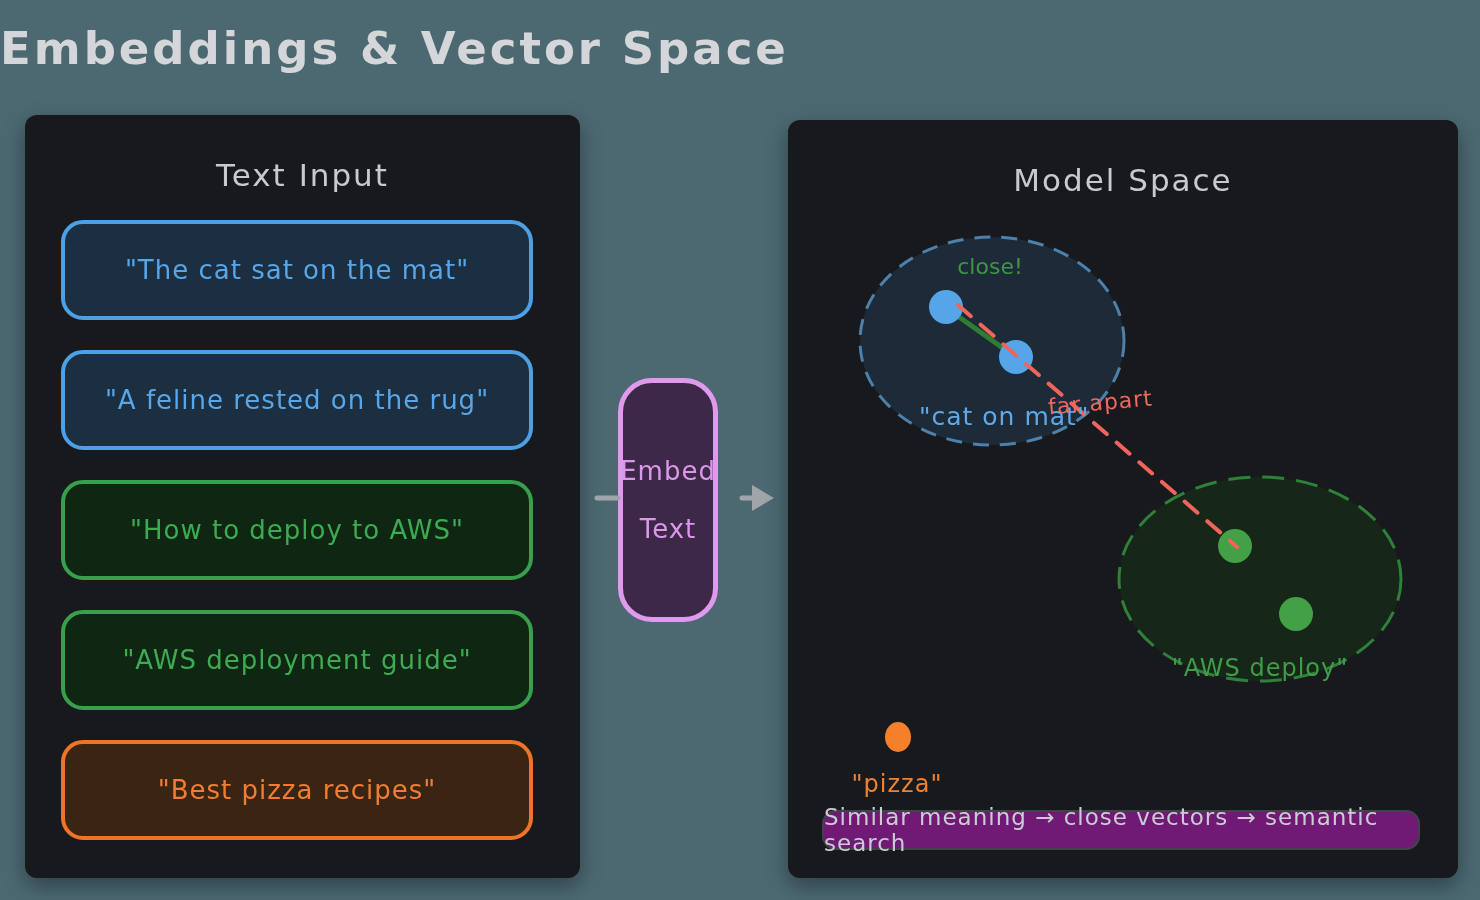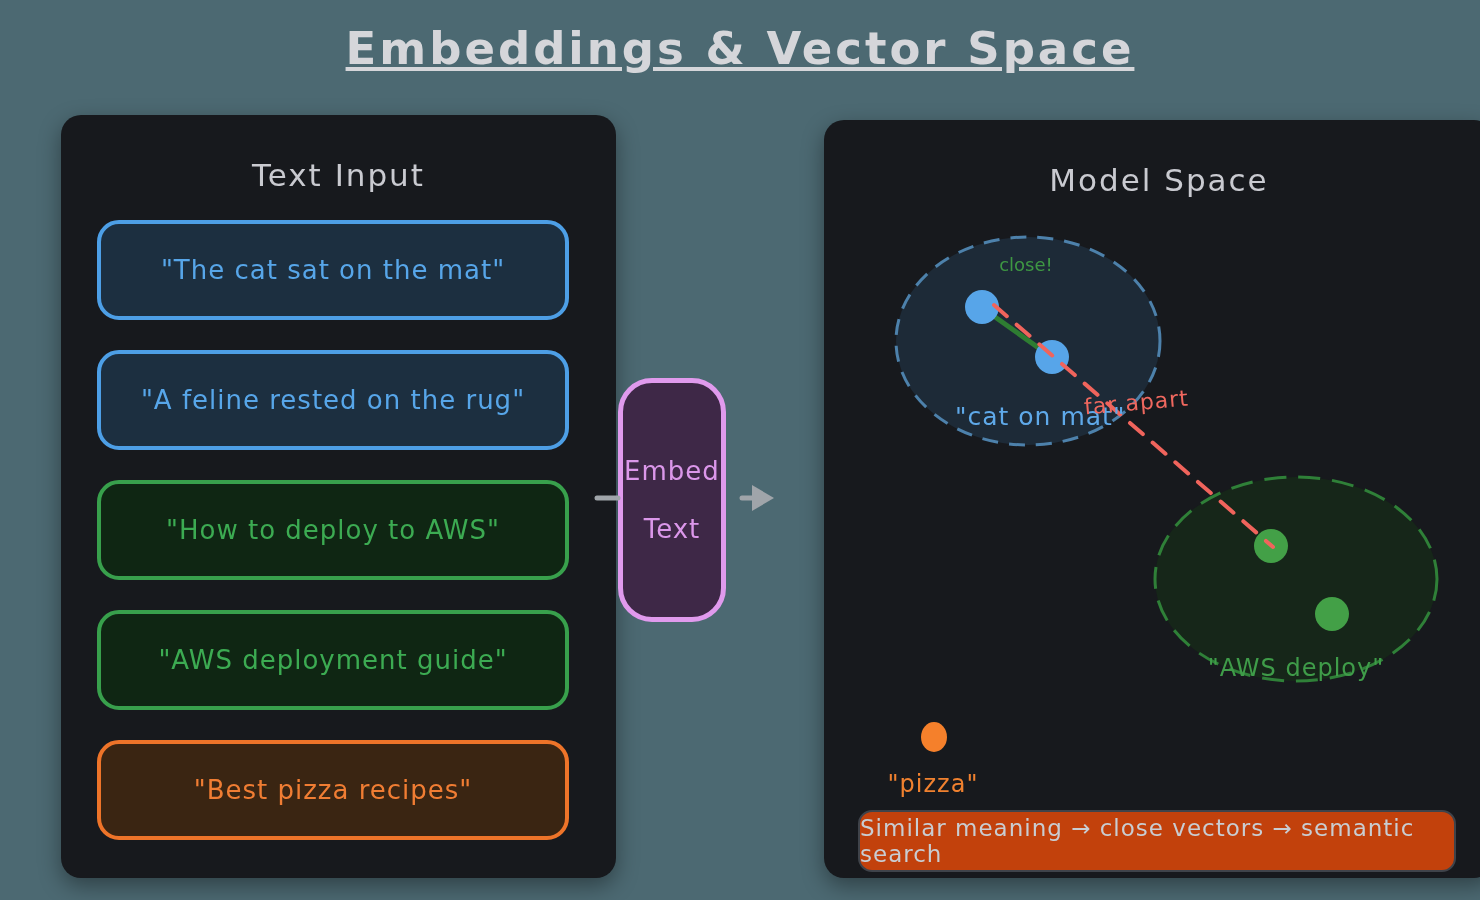--- a/index.html
+++ b/index.html
@@ -3,69 +3,68 @@
 <meta charset="utf-8">
 <style>
   html,body { margin:0; padding:0; }
   body {
     width:1480px; height:900px; position:relative; overflow:hidden;
     background:#4c6972;
     font-family:"DejaVu Sans", sans-serif;
   }
   .page-title {
     position:absolute; top:22px; left:0; width:100%;
-    text-align:center; font-size:45px; font-weight:600;
-    color:#d5d6da; letter-spacing:3px;text-decoration:underline;
+    font-size:45px; font-weight:600;
+    color:#d5d6da; letter-spacing:3px;
   }
   .panel {
-    position:absolute; background:#17191d; border-radius:20px;
+    position:absolute; background:#17191d; border-radius:12px;
     box-shadow:0 8px 22px rgba(0,0,0,0.38);
-    margin-left:36px;
   }
   .panel-left  { left:25px;  top:115px; width:555px; height:763px; }
   .panel-right { left:788px; top:120px; width:670px; height:758px; }
   .panel-title {
     position:absolute; top:42px; left:0; right:0; text-align:center;
     color:#c9cad0; font-size:31px; letter-spacing:2px;
   }
   .tbox {
     position:absolute; left:36px; width:472px; height:100px;
     border-radius:22px; border:4px solid; box-sizing:border-box;
     display:flex; align-items:center; justify-content:center;
     font-size:26px; letter-spacing:1px;
   }
   .tbox.blue   { border-color:#4d9fe6; background:#1c2f40; color:#57a6e9; }
   .tbox.green  { border-color:#38a04c; background:#0f2613; color:#3cab52; }
   .tbox.orange { border-color:#ee7429; background:#3a2512; color:#f07d33; }
   .tbox.b1 { top:105px; } .tbox.b2 { top:235px; } .tbox.b3 { top:365px; }
   .tbox.b4 { top:495px; } .tbox.b5 { top:625px; }
 
   .embed-box {
-    position:absolute; left:618px; top:378px; width:108px; height:244px;
+    position:absolute; left:618px; top:378px; width:100px; height:244px;
     box-sizing:border-box; background:#3e2847; border:5px solid #e09aed;
     border-radius:34px; display:flex; flex-direction:column;
     align-items:center; justify-content:center; gap:28px;
     color:#db97ea; font-size:26px; letter-spacing:1px;
   }
   .connector-svg { position:absolute; left:580px; top:470px; width:210px; height:60px; }
 
   .vs-svg { position:absolute; left:0; top:0; width:670px; height:758px; }
   .vs-label { position:absolute; white-space:nowrap; }
   .lbl-close  { left:202px; top:134px; transform:translateX(-50%);
-                color:#3e9743; font-size:18px; }
+                color:#3e9743; font-size:22px; }
   .lbl-cat    { left:131px; top:282px; color:#5fa9e9; font-size:25px; letter-spacing:1px; }
   .lbl-far    { left:260px; top:270px; color:#f0685f; font-size:22px;
                 transform:rotate(-5deg); letter-spacing:1px; }
   .lbl-aws    { left:472px; top:534px; transform:translateX(-50%);
                 color:#3f9c49; font-size:24px; letter-spacing:1px; }
   .lbl-pizza  { left:109px; top:650px; transform:translateX(-50%);
                 color:#f0812f; font-size:24px; letter-spacing:1px; }
   .caption-bar {
-    position:absolute; left:34px; top:690px; width:598px; height:62px;
-    box-sizing:border-box; background:#c2410c; border:2px solid #3f434a;
+    position:absolute; left:34px; top:690px; width:598px; height:40px;
+    box-sizing:border-box; background:#701a75; border:2px solid #3f434a;
     border-radius:14px; display:flex; align-items:center; justify-content:center;
     color:#c9cdd2; font-size:23px; letter-spacing:1px;
   }
 </style>
 </head>
 <body>
 
 <div class="page-title">Embeddings &amp; Vector Space</div>
 
 <div class="panel panel-left">

